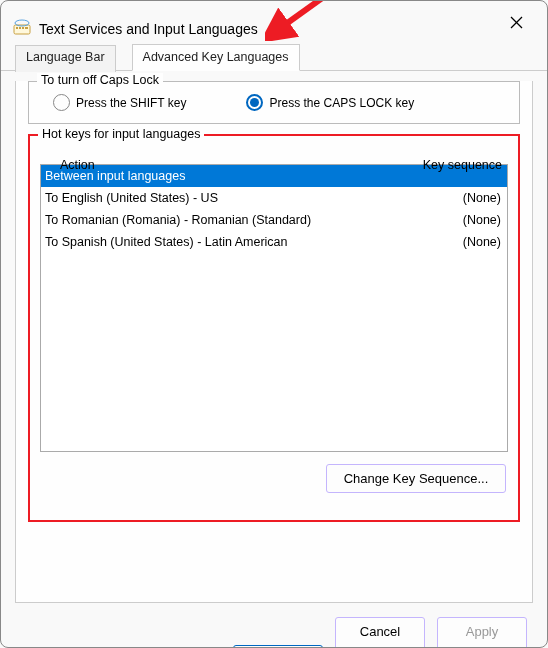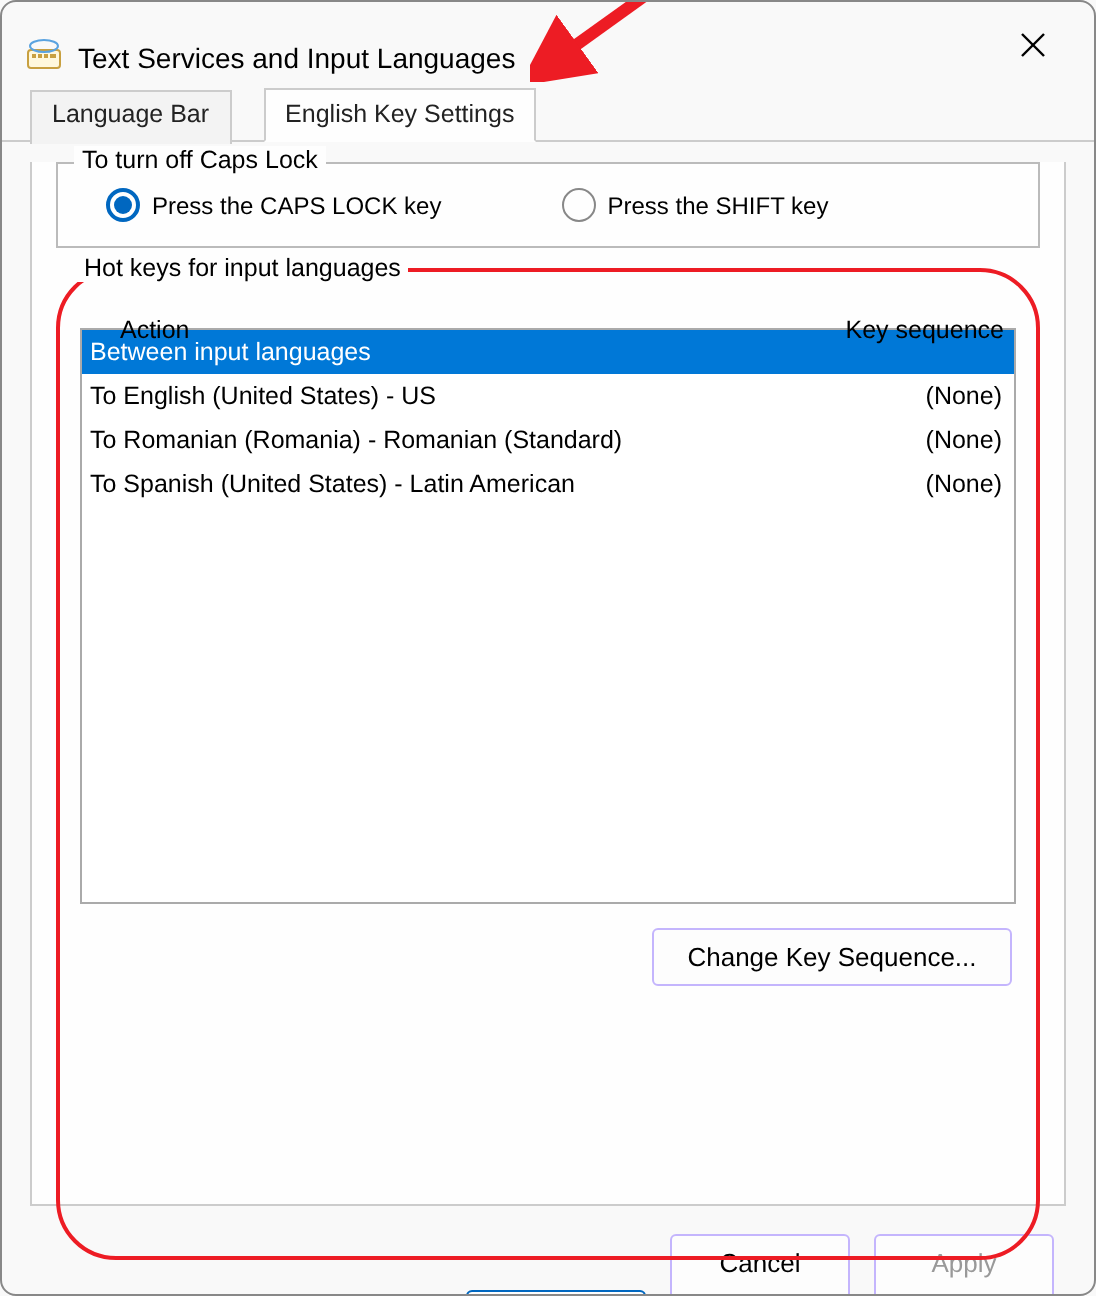--- a/index.html
+++ b/index.html
@@ -189,40 +189,40 @@
   <defs>
     <marker id="ah" markerWidth="10" markerHeight="10" refX="2" refY="3" orient="auto">
       <polygon points="0 0, 6 3, 0 6" fill="#ed1c24"></polygon>
     </marker>
   </defs>
   <line x1="60" y1="5" x2="14" y2="38" stroke="#ed1c24" stroke-width="6" marker-end="url(#ah)"></line>
 </svg>
 
 <div class="tabs">
   <div class="tab inactive">Language Bar</div>
-  <div class="tab active">English Key Settings</div>
+  <div class="tab active">Advanced Key Languages</div>
 </div>
 
 <div class="panel" style="height: 522px;">
 
   <div class="fieldset">
     <div class="legend">To turn off Caps Lock</div>
     <div class="radio-row">
+      <div class="radio">
+        <span class="dot"></span>
+        <span>Press the SHIFT key</span>
+      </div>
       <div class="radio selected">
         <span class="dot"></span>
         <span>Press the CAPS LOCK key</span>
       </div>
-      <div class="radio">
-        <span class="dot"></span>
-        <span>Press the SHIFT key</span>
-      </div>
     </div>
   </div>
 
-  <div class="fieldset highlight" style="height: 496px; border-radius: 30px;">
+  <div class="fieldset highlight" style="height: 388px;">
     <div class="legend">Hot keys for input languages</div>
 
     <div class="list-header" style="margin-top:19px; position:absolute; top:1px; left:10px; right:10px;">
       <span class="col-action" style="padding-left:10px;">Action</span>
       <span class="col-seq">Key sequence</span>
     </div>
 
     <div class="listbox">
       <div class="list-row selected">
         <span class="col-action">Between input languages</span>

